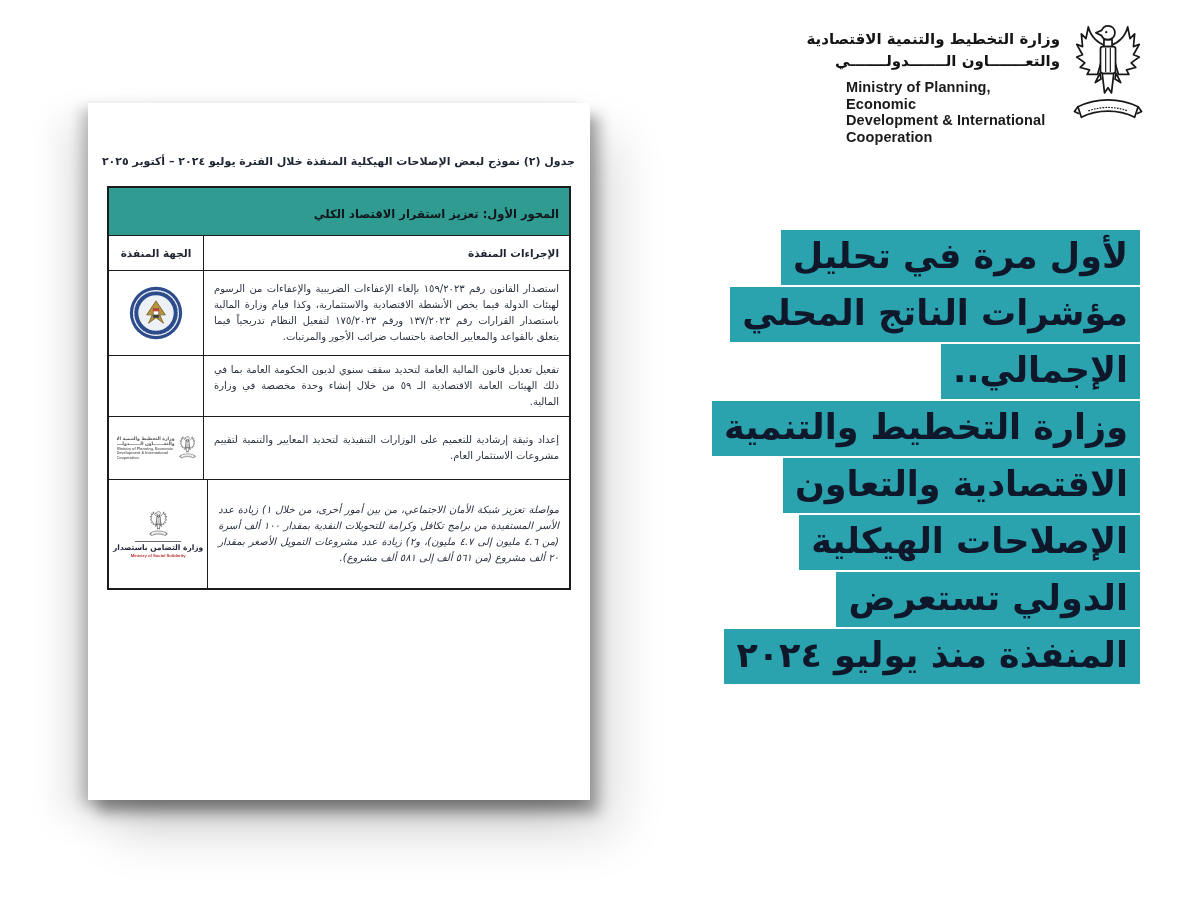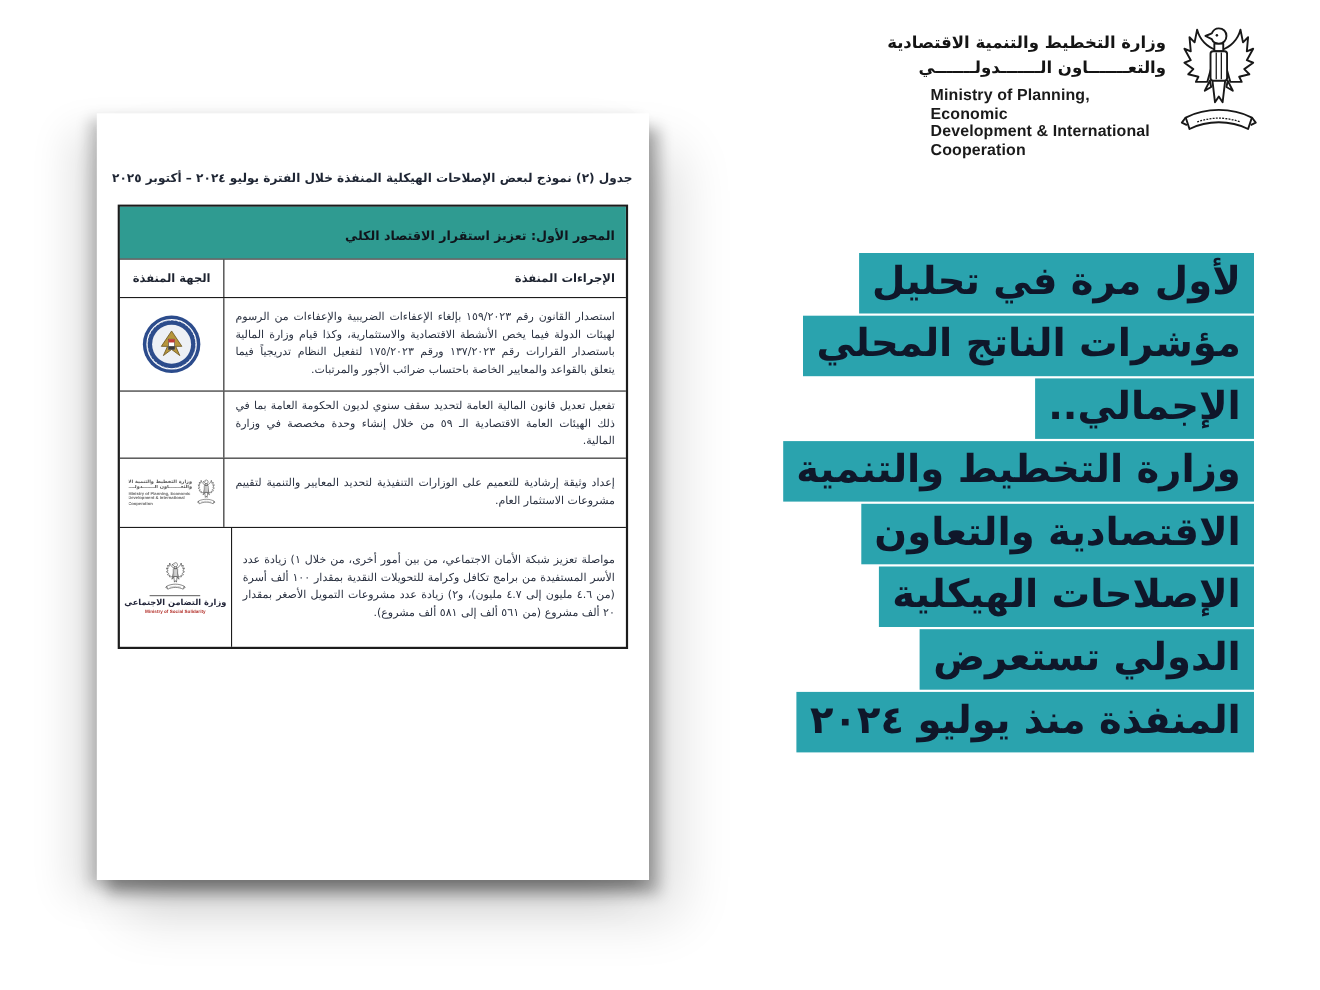--- a/index.html
+++ b/index.html
@@ -47,21 +47,21 @@
     text-align:justify;
   }
   .c-entity{
     flex:1;box-sizing:border-box;display:flex;align-items:center;justify-content:center;
     font-size:10.5px;font-weight:700;color:#1d2330;padding:4px;
   }
   .t-cols .c-action{min-height:34px;font-weight:700;font-size:10.5px;color:#1d2330;}
   .r1 .c-action{min-height:84px;}
   .r2 .c-action{min-height:60px;}
   .r3 .c-action{min-height:62px;}
-  .r4 .c-action{min-height:108px;}
+  .r4 .c-action{min-height:108px;font-style:italic;}
 
   
   .seal{width:56px;height:56px;}
   .mini-mped{display:flex;align-items:center;gap:4px;direction:ltr;}
   .mini-mped-text{width:58px;}
   .mm-ar{font-size:4.5px;line-height:5.5px;color:#555;direction:rtl;text-align:right;font-weight:700;white-space:nowrap;overflow:hidden;}
   .mm-en{font-size:3.8px;line-height:4.6px;color:#666;font-weight:700;font-family:"Liberation Sans",sans-serif;white-space:nowrap;overflow:hidden;}
   .mini-mped svg{width:17px;height:26px;}
   .mini-moss{display:flex;flex-direction:column;align-items:center;direction:rtl;}
   .mini-moss svg{width:19px;height:29px;}
@@ -178,21 +178,21 @@
       </div>
 
       <div class="t-row r4">
         <div class="c-action">مواصلة تعزيز شبكة الأمان الاجتماعي، من بين أمور أخرى، من خلال ١) زيادة عدد الأسر المستفيدة من برامج تكافل وكرامة للتحويلات النقدية بمقدار ١٠٠ ألف أسرة (من ٤.٦ مليون إلى ٤.٧ مليون)، و٢) زيادة عدد مشروعات التمويل الأصغر بمقدار ٢٠ ألف مشروع (من ٥٦١ ألف إلى ٥٨١ ألف مشروع).</div>
         <div class="c-entity">
           <div class="mini-moss">
             <svg viewBox="0 0 120 190">
                 <use href="#eagleg"></use>
               </svg>
             <div class="moss-rule"></div>
-            <div class="moss-ar">وزارة التضامن الاجتماعي</div>
+            <div class="moss-ar">وزارة التضامن باستصدار</div>
             <div class="moss-en">Ministry of Social Solidarity</div>
           </div>
         </div>
       </div>
     </div>
   </section>
 
   <section class="headline">
     <div class="hl-line"><span class="hl">لأول مرة في تحليل</span></div>
     <div class="hl-line"><span class="hl">مؤشرات الناتج المحلي</span></div>

